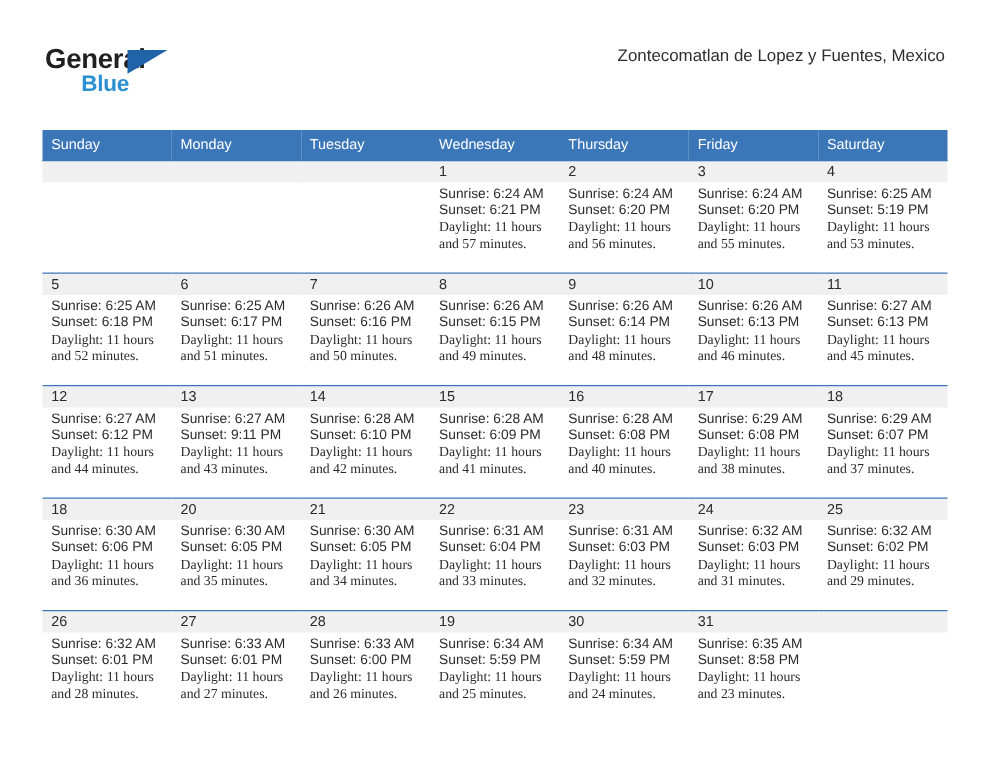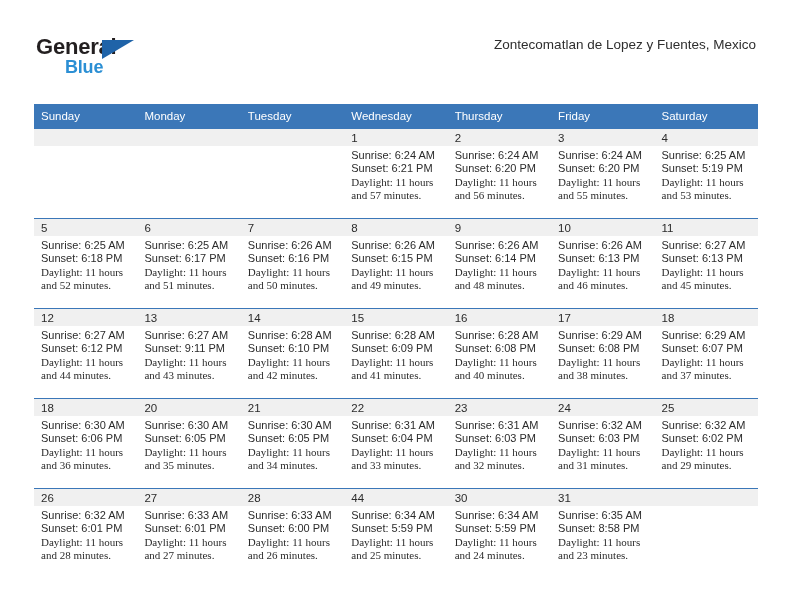--- a/index.html
+++ b/index.html
@@ -412,21 +412,21 @@
           </td>
           <td class="">
             <span class="daynum">28</span>
             <div class="info">
               <div>Sunrise: 6:33 AM</div>
               <div>Sunset: 6:00 PM</div>
               <div class="daylight">Daylight: 11 hours and 26 minutes.</div>
             </div>
           </td>
           <td class="">
-            <span class="daynum">44</span>
+            <span class="daynum">19</span>
             <div class="info">
               <div>Sunrise: 6:34 AM</div>
               <div>Sunset: 5:59 PM</div>
               <div class="daylight">Daylight: 11 hours and 25 minutes.</div>
             </div>
           </td>
           <td class="">
             <span class="daynum">30</span>
             <div class="info">
               <div>Sunrise: 6:34 AM</div>

